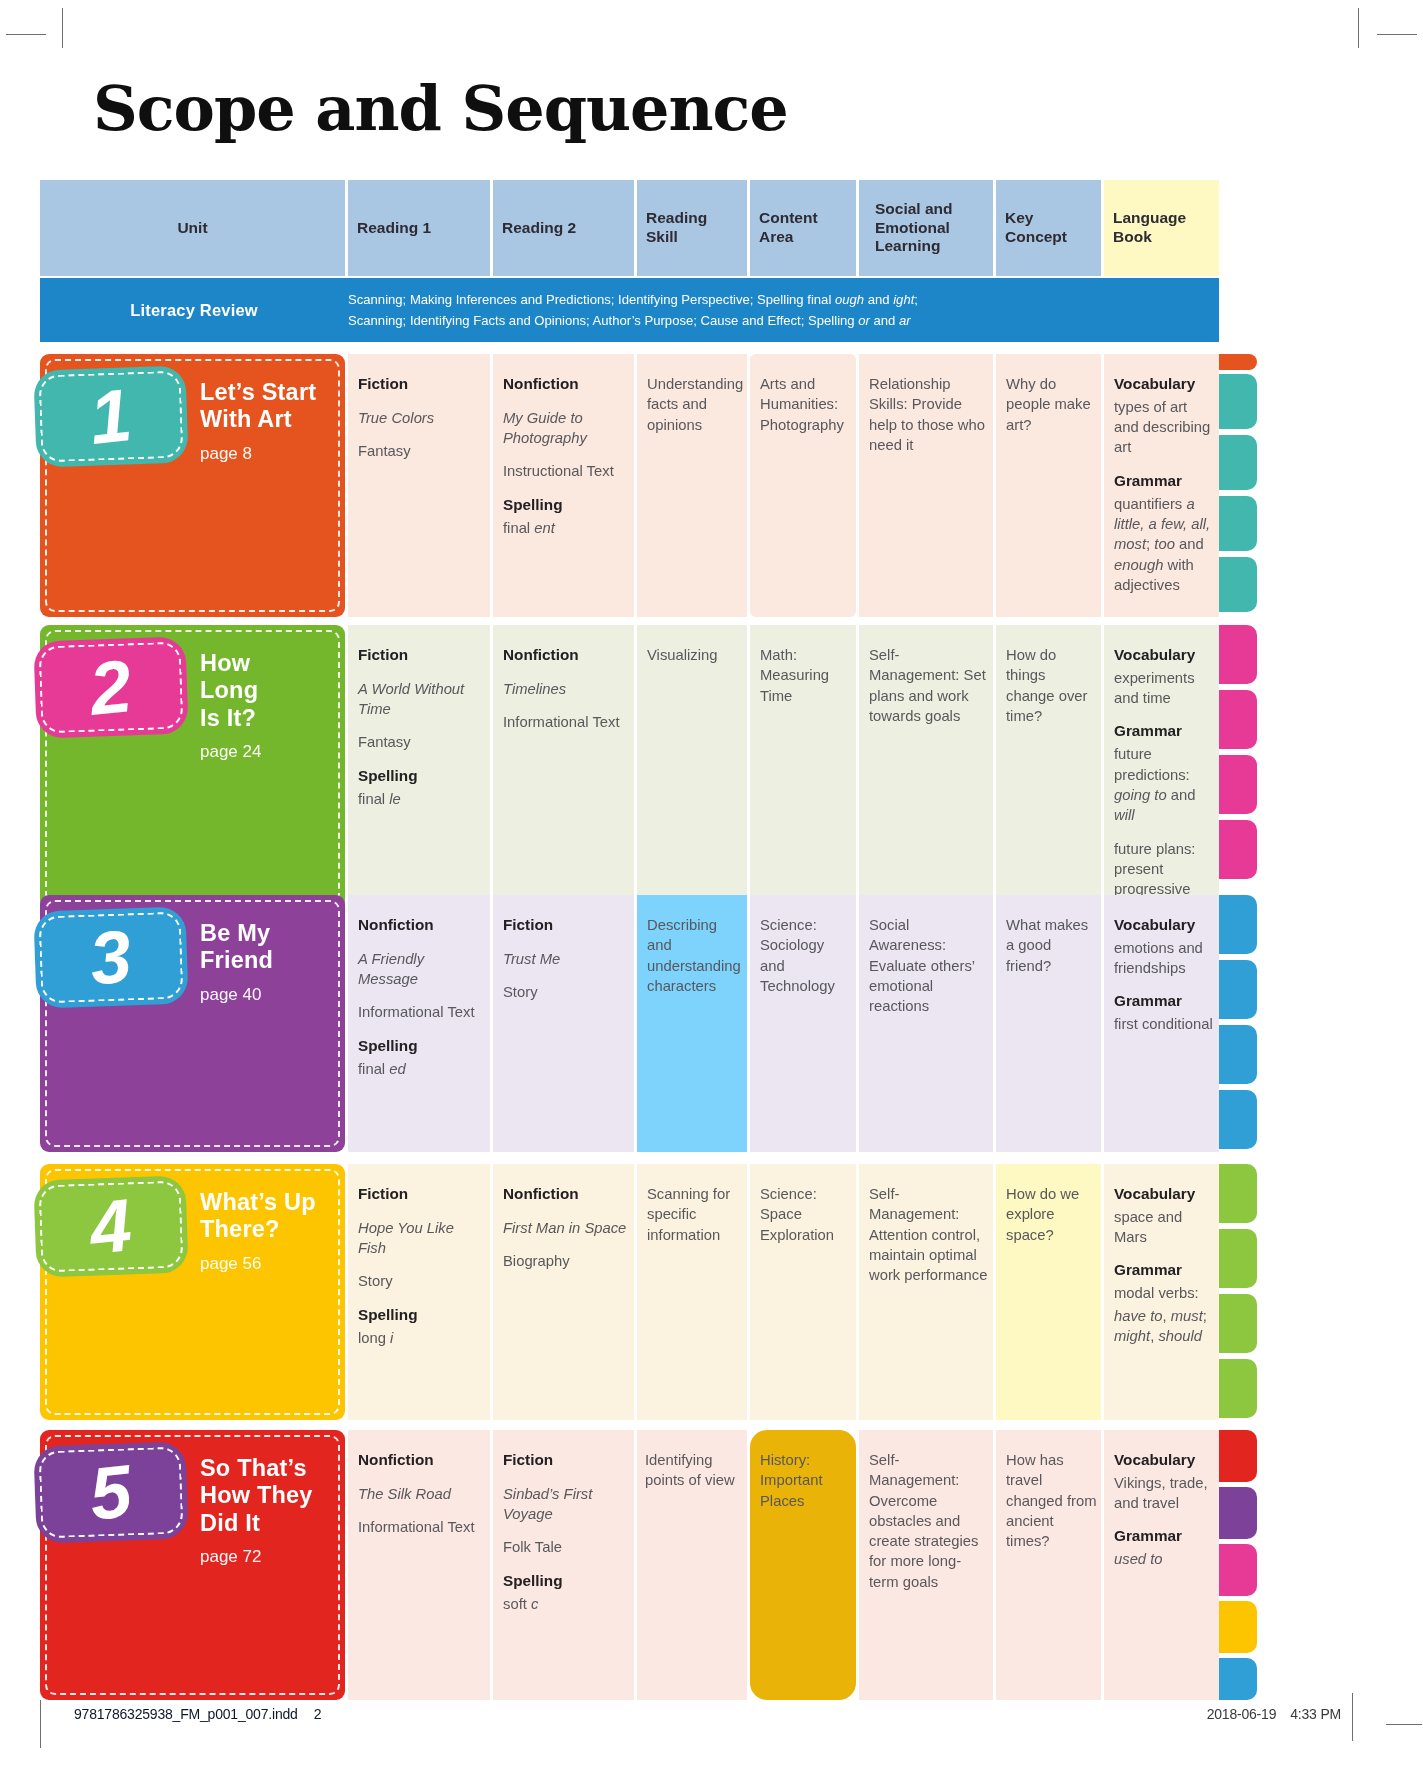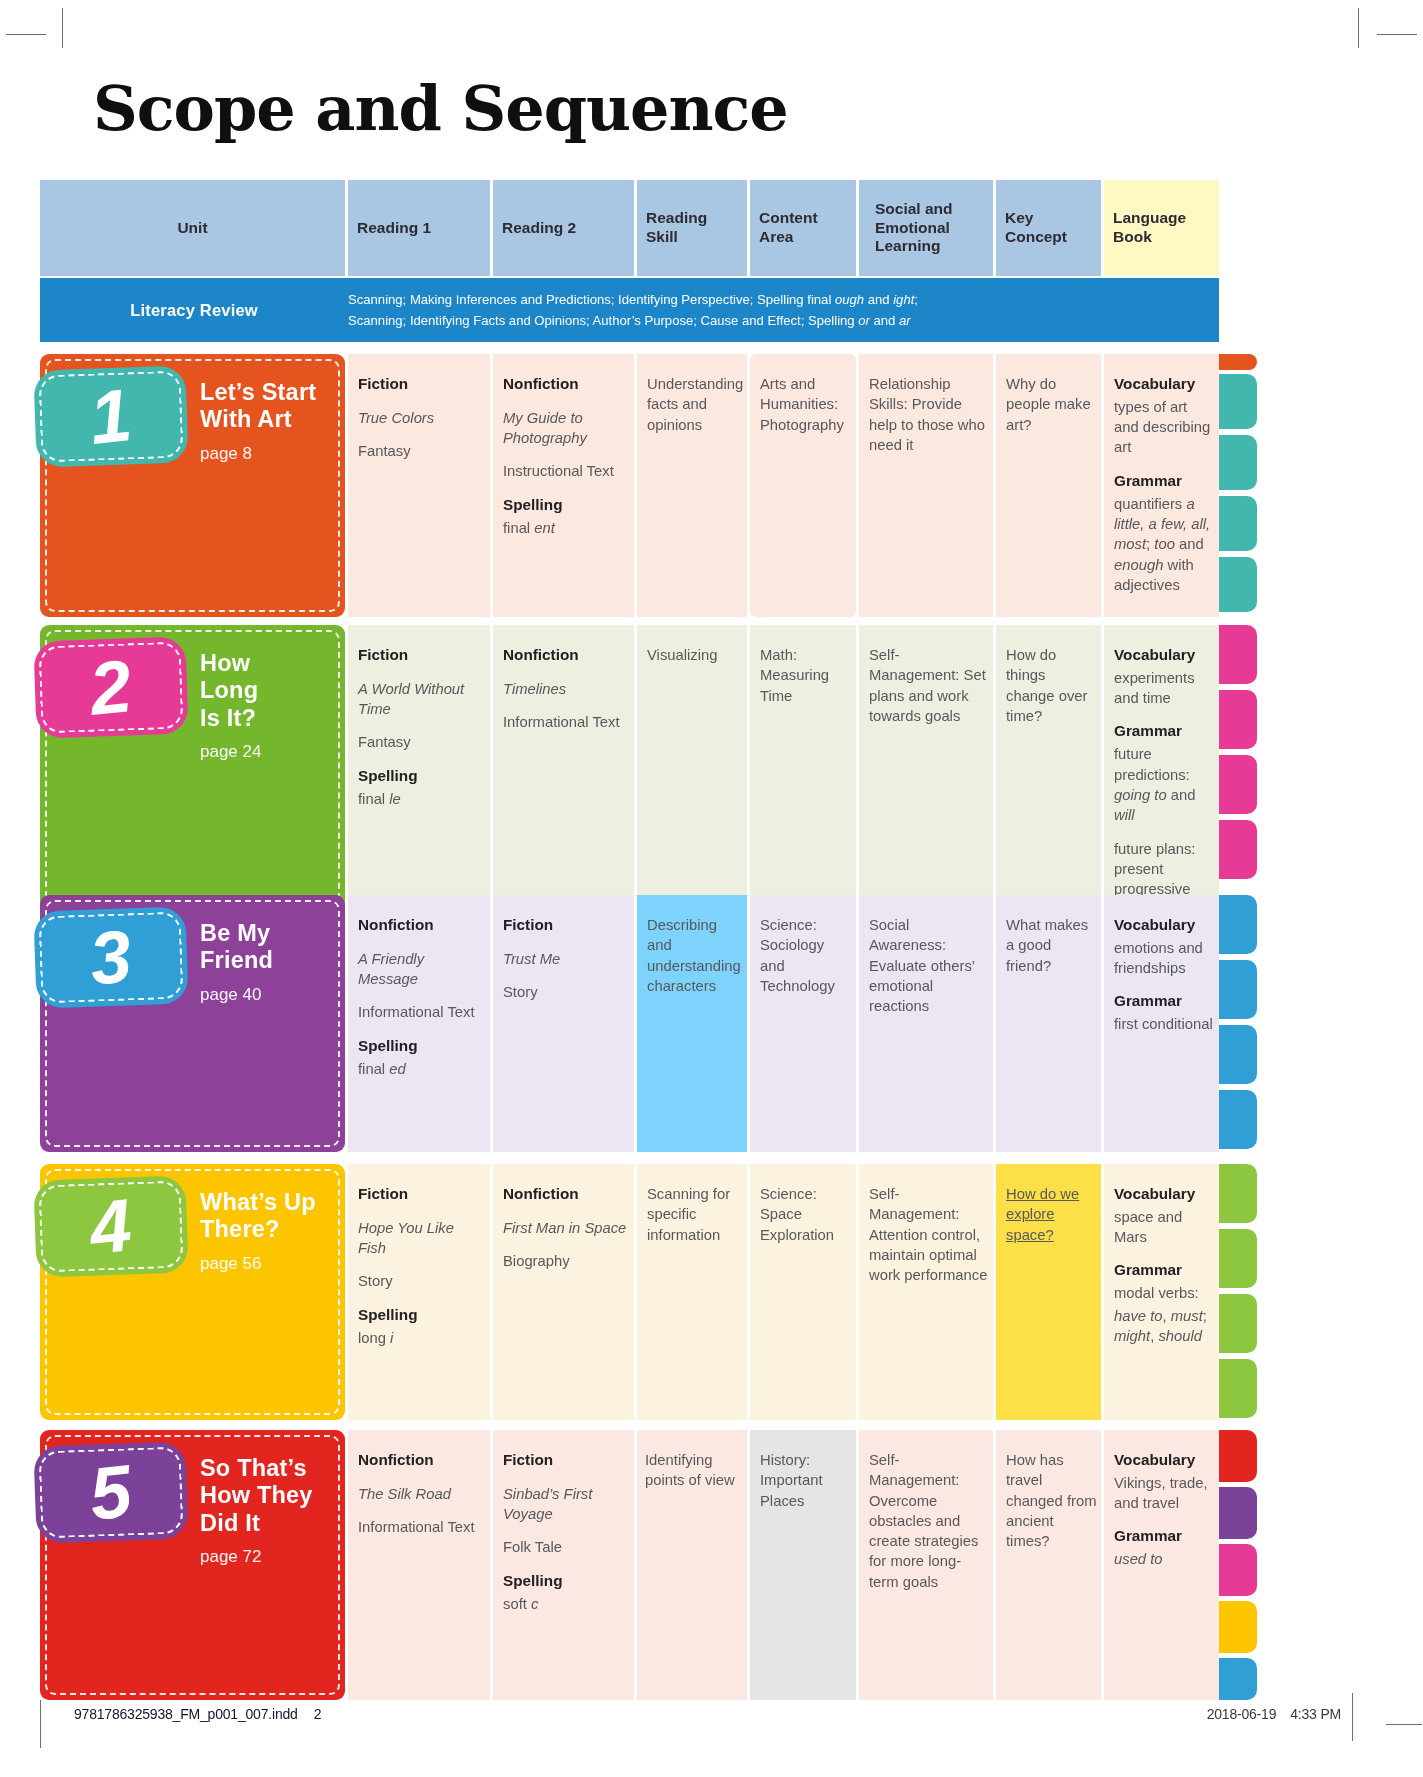--- a/index.html
+++ b/index.html
@@ -299,21 +299,21 @@
           </div>
           <div class="cell" style="background: rgb(251, 243, 223);">
             <p><span>Scanning for specific information</span></p>
           </div>
           <div class="cell" style="background: rgb(251, 243, 223);">
             <p><span>Science: Space Exploration</span></p>
           </div>
           <div class="cell" style="background: rgb(251, 243, 223);">
             <p><span>Self-Management: Attention control, maintain optimal work performance</span></p>
           </div>
-          <div class="cell" style="background: #fde047; text-decoration: underline;">
+          <div class="cell" style="background: #fef9c3;">
             <p><span>How do we explore space?</span></p>
           </div>
           <div class="cell" style="background: rgb(251, 243, 223);">
             <p><span class="r-b">Vocabulary</span></p>
             <p class="tight"><span>space and Mars</span></p>
             <p><span class="r-b">Grammar</span></p>
             <p class="tight"><span>modal verbs:</span></p>
             <p class="tight"><span class="r-i">have to</span><span>, </span><span class="r-i">must</span><span>; </span><span class="r-i">might</span><span>, </span><span class="r-i">should</span></p>
           </div>
         </div>
@@ -341,21 +341,21 @@
           <div class="cell" style="background: rgb(252, 232, 226);">
             <p><span class="r-b">Fiction</span></p>
             <p><span class="r-i">Sinbad’s First Voyage</span></p>
             <p><span>Folk Tale</span></p>
             <p><span class="r-b">Spelling</span></p>
             <p class="tight"><span>soft </span><span class="r-i">c</span></p>
           </div>
           <div class="cell" style="background: rgb(252, 232, 226); padding-left: 8px;">
             <p><span>Identifying points of view</span></p>
           </div>
-          <div class="cell" style="background: #e5e5e5;">
+          <div class="cell" style="background: #eab308; border-radius: 17px;">
             <p><span>History: Important Places</span></p>
           </div>
           <div class="cell" style="background: rgb(252, 232, 226);">
             <p><span>Self-Management: Overcome obstacles and create strategies for more long-term goals</span></p>
           </div>
           <div class="cell" style="background: rgb(252, 232, 226);">
             <p><span>How has travel changed from ancient times?</span></p>
           </div>
           <div class="cell" style="background: rgb(252, 232, 226);">
             <p><span class="r-b">Vocabulary</span></p>

